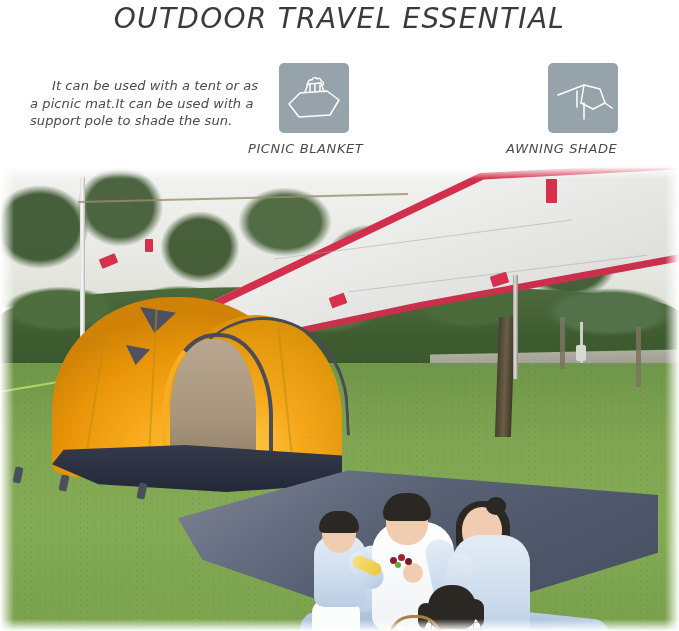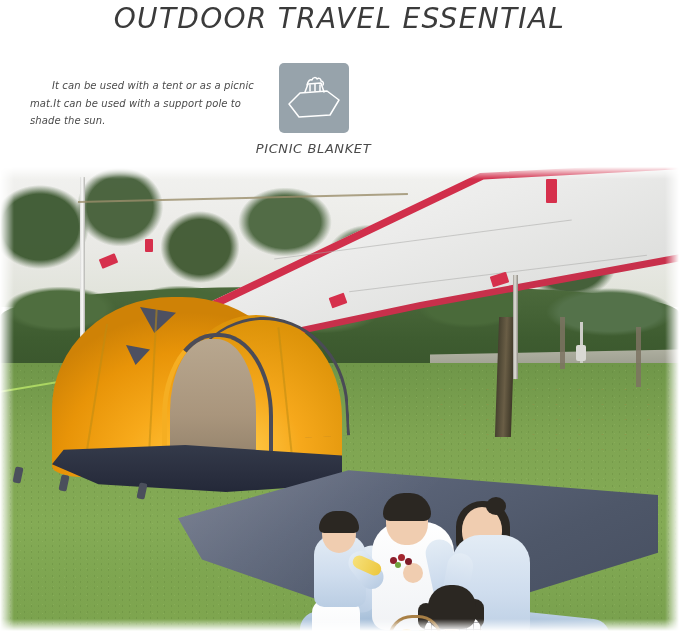--- a/index.html
+++ b/index.html
@@ -39,39 +39,38 @@
     white-space: nowrap;
   }
 
   #description {
     position: absolute;
     left: 30px;
     top: 77px;
     width: 232px;
     font-family: "DejaVu Sans", sans-serif;
     font-style: italic;
-    font-size: 10px;
+    font-size: 13px;
     line-height: 17.5px;
     color: #4a4a4a;
     text-indent: 22px;
     letter-spacing: 0.1px;
   }
 
   
   #features {
     position: absolute;
     left: 240px;
     top: 63px;
     width: 420px;
     height: 100px;
   }
   .feature {
     position: absolute;
     top: 0;
-    text-align: center;
   }
   .feature-0 { left: 8px;   width: 131px; }
   .feature-1 { left: 148px; width: 109px; }
   .feature-2 { left: 266px; width: 154px; }
 
   .feature-tile {
     width: 70px;
     height: 70px;
     margin: 0 auto;
     border-radius: 5px;
@@ -590,20 +589,32 @@
           <path d="M28,22 c1,-4 3,-6 5,-5 c1,-3 4,-3 5,-1 c2,-2 4,0 4,2 c2,0 3,2 2,4"></path>
           <line x1="31" y1="22" x2="31" y2="28"></line>
           <line x1="36" y1="21" x2="36" y2="28"></line>
           <line x1="41" y1="22" x2="41" y2="28"></line>
         </svg>
       </div>
       <div class="feature-label">PICNIC BLANKET</div>
     </div>
 
 
+    <div class="feature feature-2">
+      <div class="feature-tile">
+        <svg viewBox="0 0 70 70">
+          <polyline points="10,32 36,22 52,26 57,40 45,46 33,40"></polyline>
+          <line x1="36" y1="22" x2="33" y2="40"></line>
+          <line x1="29" y1="28" x2="29" y2="44"></line>
+          <line x1="36" y1="40" x2="36" y2="56"></line>
+          <line x1="57" y1="40" x2="64" y2="45"></line>
+        </svg>
+      </div>
+      <div class="feature-label">AWNING SHADE</div>
+    </div>
 
   </div>
 </div>
 
 <div id="photo">
   <div id="photo-inner">
 
     <div class="sky"></div>
     <div class="treeline"></div>
     <div class="hedge"></div>

